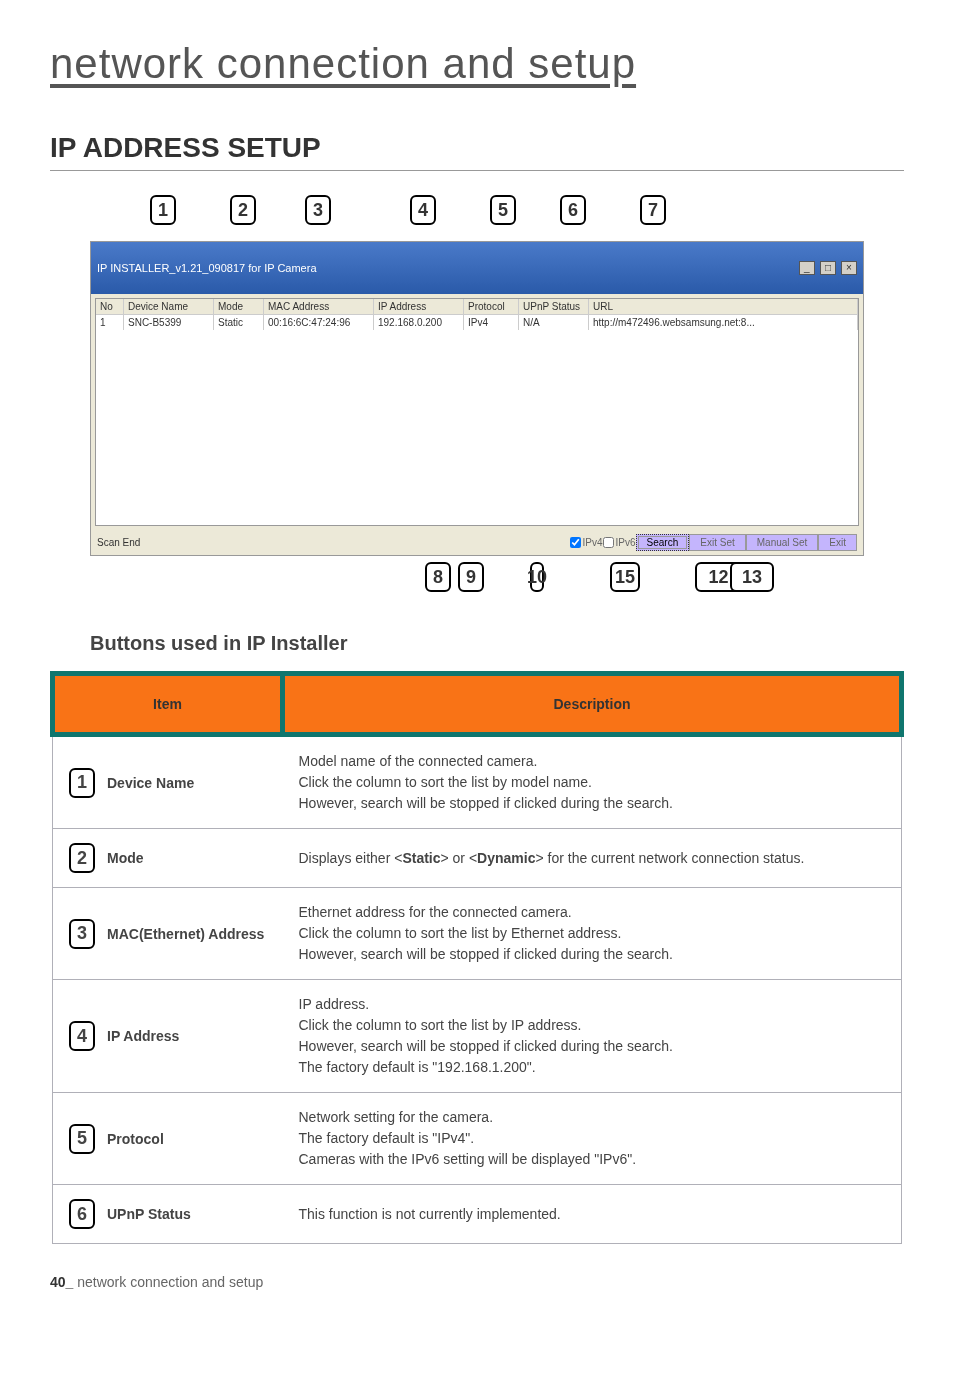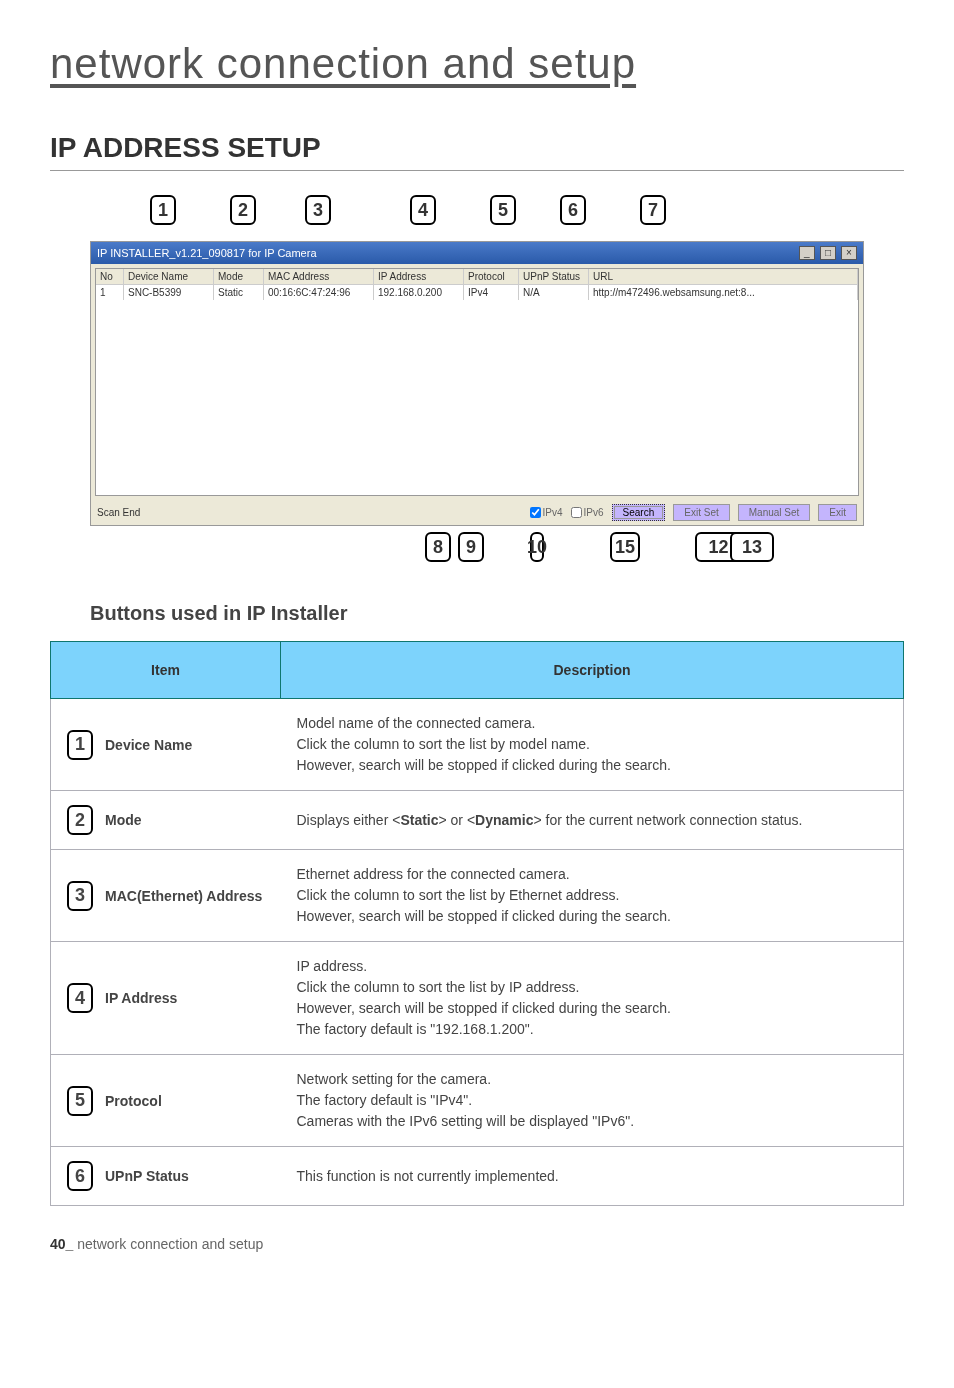--- a/index.html
+++ b/index.html
@@ -62,21 +62,21 @@
     background: #fff;
   }
   .window {
     border: 1px solid #999;
     background: #ece9d8;
     font-size: 10px;
   }
   .titlebar {
     background: linear-gradient(to bottom, #4a7ac9, #2a5aa9);
     color: #fff;
-    padding: 4px 6px;
+    padding: 19px 6px;
     display: flex;
     justify-content: space-between;
     align-items: center;
     font-size: 11px;
   }
   .titlebar .wincontrols span {
     display: inline-block;
     width: 16px;
     height: 14px;
     background: #d4d0c8;
@@ -112,21 +112,20 @@
   .col-mode { width: 50px; }
   .col-mac { width: 110px; }
   .col-ip { width: 90px; }
   .col-proto { width: 55px; }
   .col-upnp { width: 70px; }
   .col-url { flex: 1; }
   .statusbar {
     display: flex;
     align-items: center;
     padding: 4px 6px;
-    gap: 8px;
     font-size: 10px;
   }
   .statusbar .scansect { flex: 1; }
   .statusbar .btn {
     border: 1px solid #999;
     background: #c4b5fd;
     padding: 2px 10px;
     font-size: 10px;
     color: #666;
   }
@@ -139,22 +138,22 @@
     font-weight: bold;
     color: #444;
     margin: 10px 0 16px 40px;
   }
   table.desc {
     width: 100%;
     border-collapse: collapse;
     margin: 0 0 30px 0;
   }
   table.desc th {
-    background: #7dd3fc;
-    border: 1px solid #0f766e;
+    background: #f97316;
+    border: 5px solid #0f766e;
     padding: 20px;
     font-size: 14px;
     color: #333;
   }
   table.desc td {
     border: 1px solid #b0b0b8;
     border-left: none;
     border-right: none;
     padding: 14px 16px;
     font-size: 14px;

